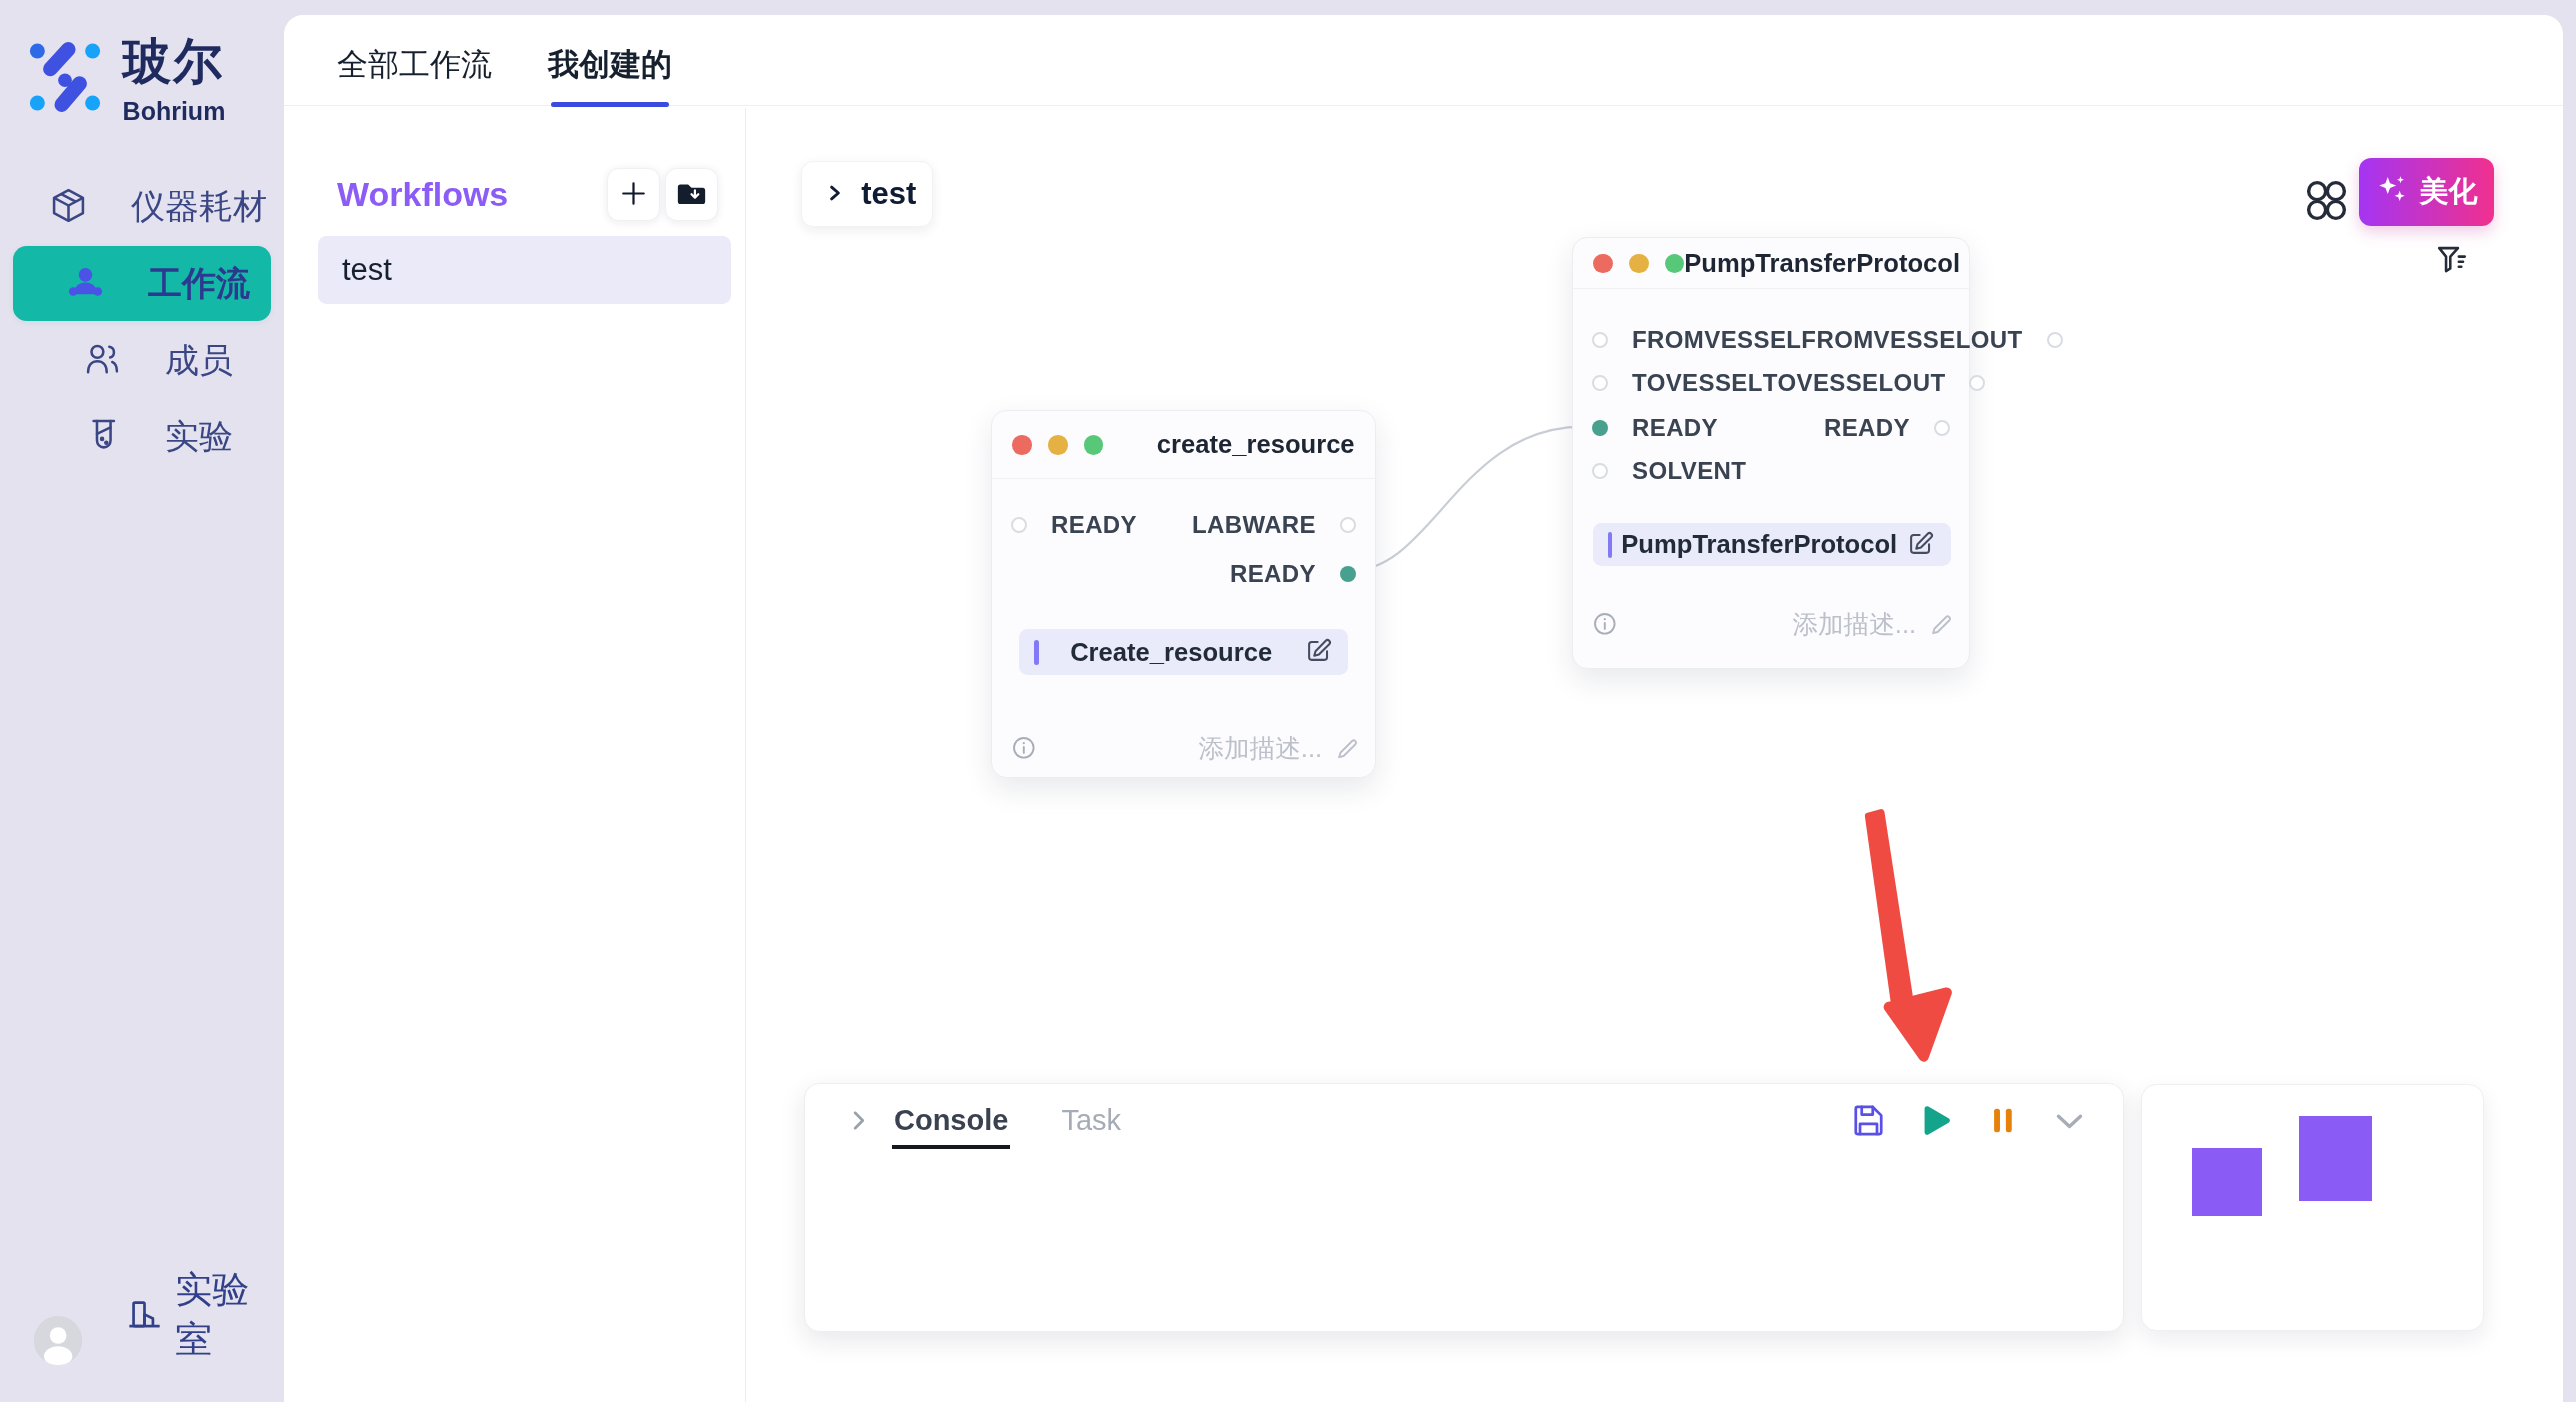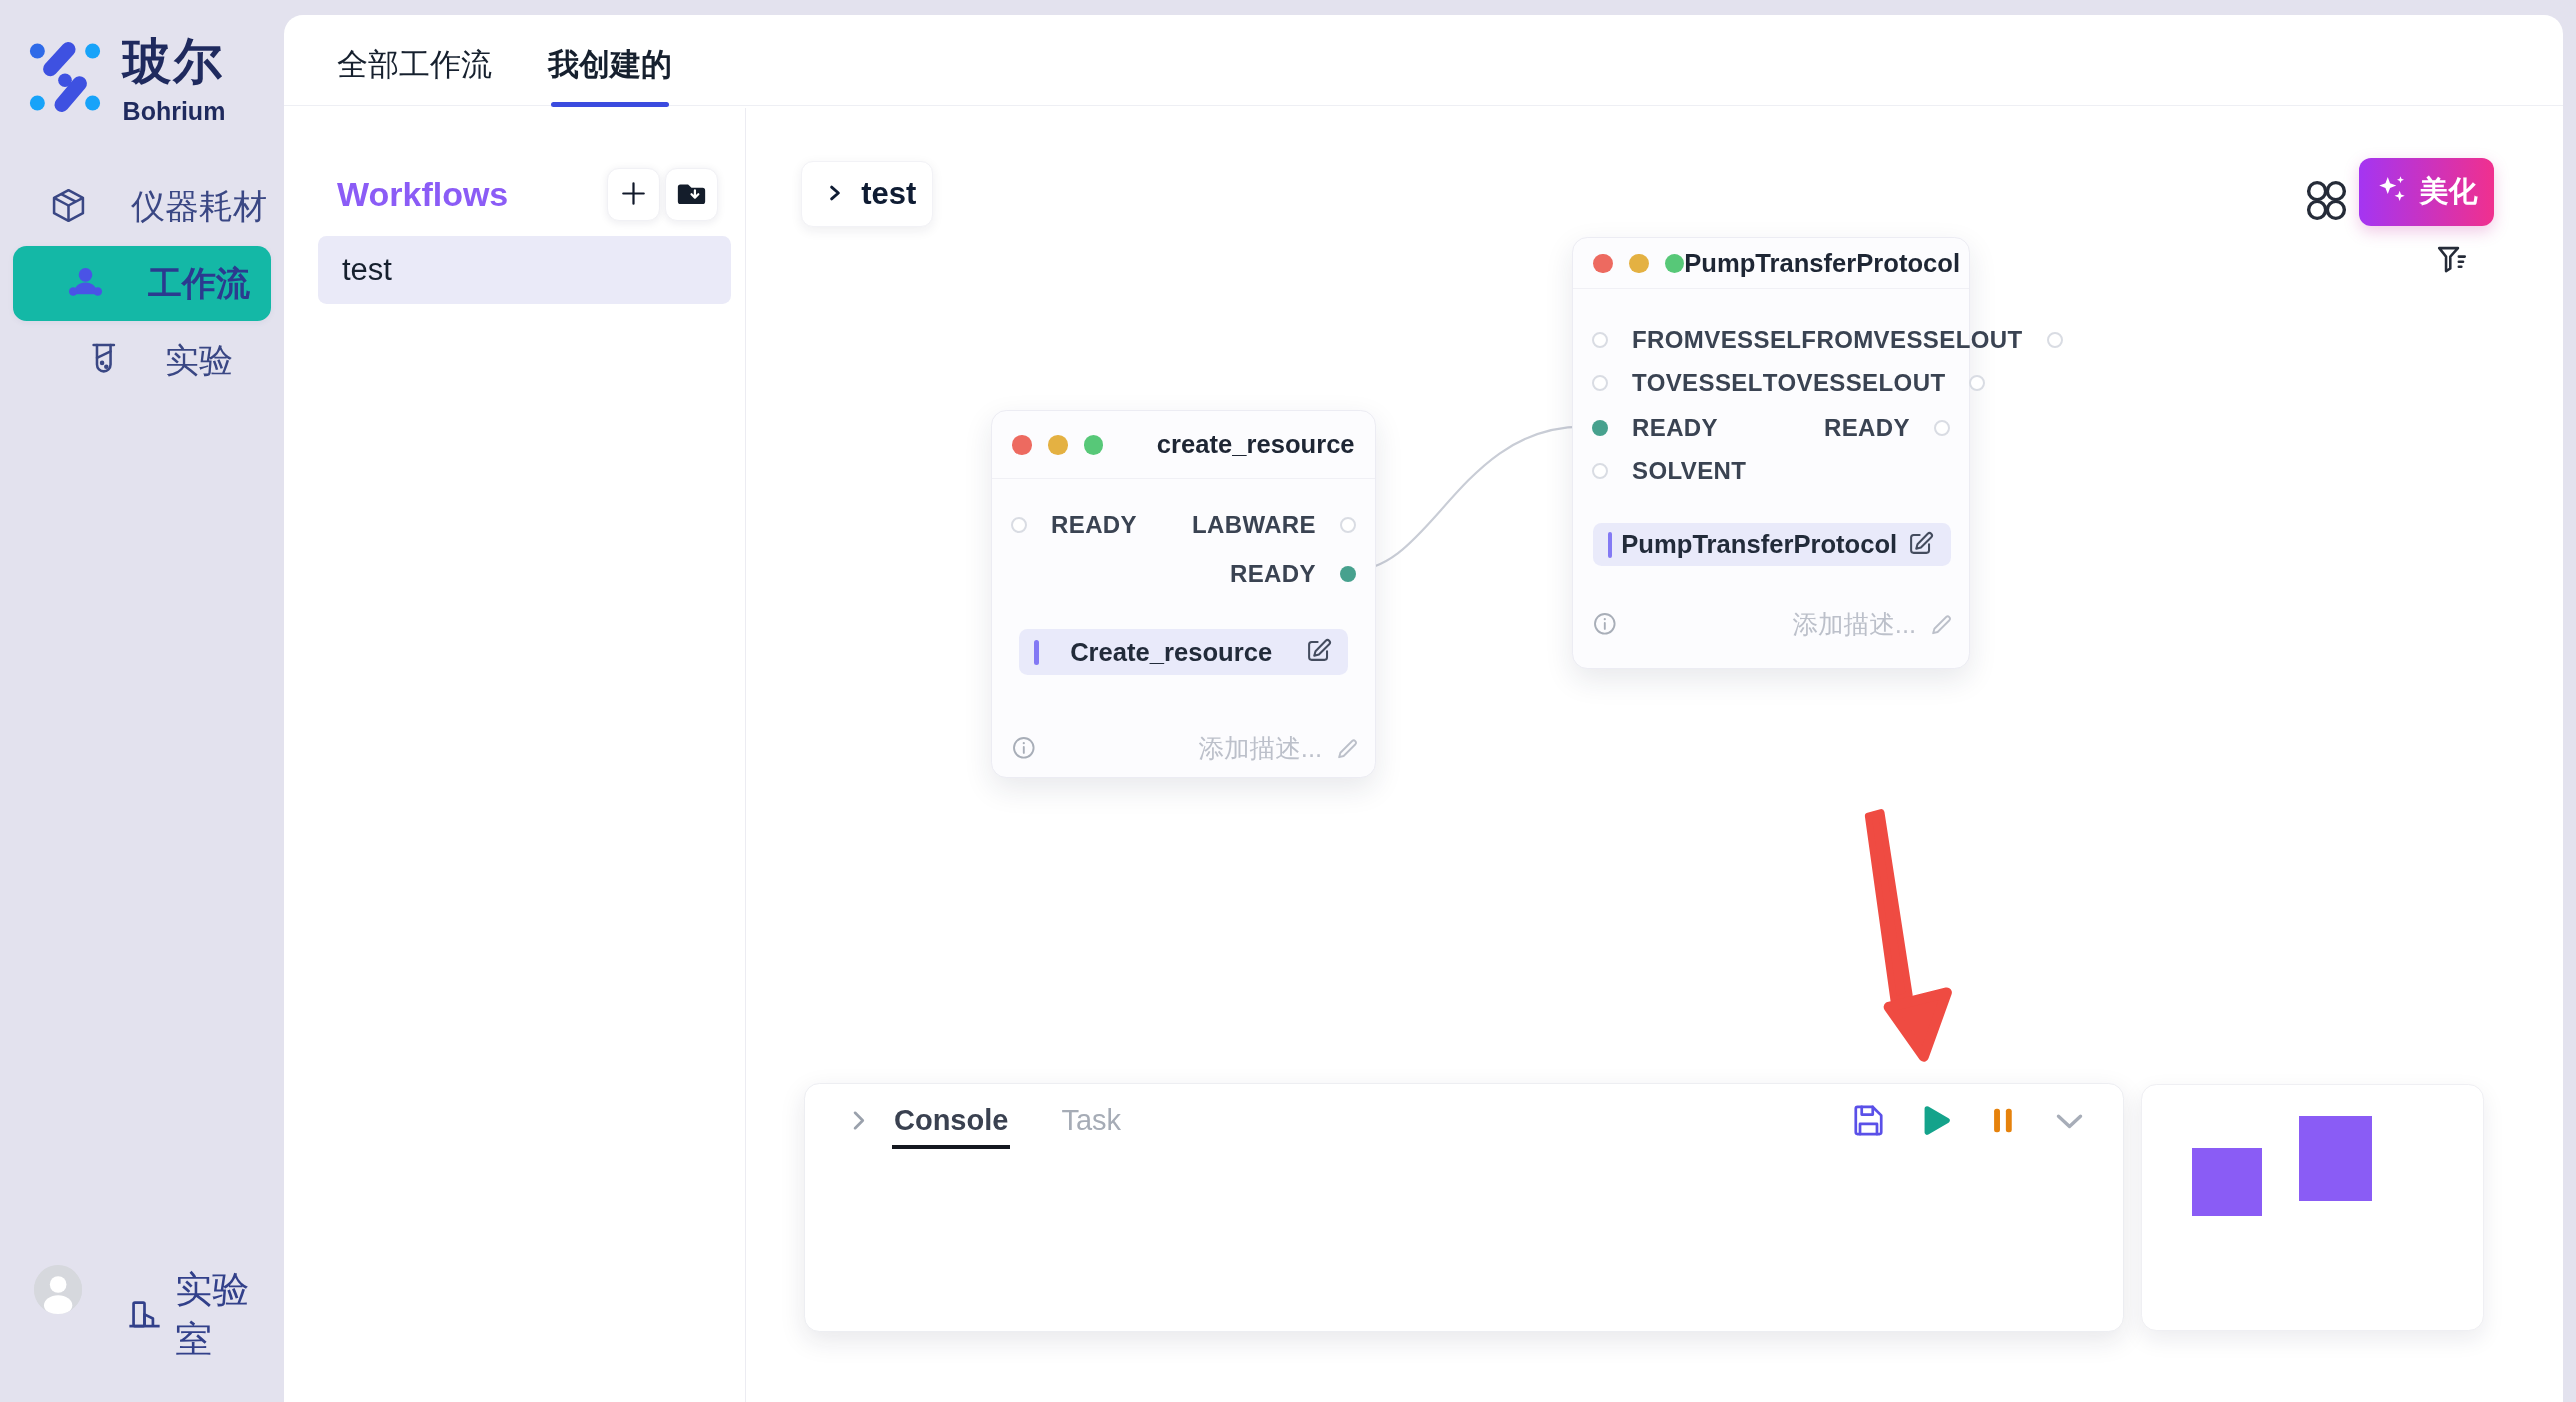--- a/index.html
+++ b/index.html
@@ -8,21 +8,21 @@
   
   .sidebar{position:absolute;left:0;top:0;width:284px;height:1402px;}
   .logo{display:flex;align-items:center;gap:19px;padding:29px 0 0 25.6px;}
   .logo-zh{font-size:49px;font-weight:700;color:#1F2A5E;letter-spacing:1.7px;}
   .logo-en{font-size:25px;font-weight:700;color:#1F2A5E;margin-top:1.7px;}
   .nav{margin-top:44px;display:flex;flex-direction:column;gap:1.7px;}
   .nav-item{height:75px;margin:0 12.8px;border-radius:13.6px;display:flex;align-items:center;gap:43px;padding-left:32px;cursor:pointer;justify-content:center;}
   .nav-item .nav-label{font-size:34px;color:#3A4784;}
   .nav-item.active{background:#14b8a6;box-shadow:0 1.7px 6.8px rgba(40,45,90,.05);}
   .nav-item.active .nav-label{color:#2B3A8F;font-weight:600;}
-  .side-foot{position:absolute;left:34px;bottom:37px;display:flex;align-items:flex-start;gap:44px;}
+  .side-foot{position:absolute;left:34px;bottom:37px;display:flex;align-items:flex-end;gap:44px;}
   .avatar{width:49px;height:49px;border-radius:50%;background:#D6D8DD;overflow:hidden;display:flex;align-items:center;justify-content:center;}
   .lab{display:flex;align-items:center;gap:12px;cursor:pointer;}
   .lab-label{font-size:37px;font-weight:500;color:#32408A;}
 
   
   .main{position:absolute;left:284px;top:15.3px;width:2279px;height:1387px;background:#FFFFFF;border-radius:19px 19px 0 0;}
   .tabbar{position:absolute;left:0;top:0;right:0;height:91px;border-bottom:1.7px solid #EEEFF4;display:flex;align-items:flex-end;padding-left:53px;gap:56px;box-sizing:border-box;}
   .tab{position:relative;font-size:31px;color:#16202E;font-weight:500;padding-bottom:19px;cursor:pointer;}
   .tab.active{font-weight:700;}
   .tab.active::after{content:"";position:absolute;left:3.4px;right:3.4px;bottom:-1.7px;height:5.1px;border-radius:3.4px;background:#3B4BDF;}
@@ -122,20 +122,31 @@
             <path d="M23 23 c9,0 14,6 14,14 H9 c0,-8 5,-14 14,-14 Z"></path>
             <circle cx="8.5" cy="33.5" r="5"></circle>
             <circle cx="37.5" cy="33.5" r="5"></circle>
           </svg>
         </span>
         <span class="nav-label">工作流</span>
       </div>
       <div class="nav-item">
         <span>
           <svg width="39" height="39" viewBox="0 0 46 46" fill="none" stroke="#3A4784" stroke-width="3" stroke-linecap="round">
+            <circle cx="17" cy="14" r="7"></circle>
+            <path d="M6 38 c0,-9 5,-13 11,-13 s11,4 11,13"></path>
+            <path d="M31 8 a6.5 6.5 0 0 1 1 12.6"></path>
+            <path d="M34.5 26 c4,1.5 5.5,5.5 5.5,11"></path>
+          </svg>
+        </span>
+        <span class="nav-label">成员</span>
+      </div>
+      <div class="nav-item">
+        <span>
+          <svg width="39" height="39" viewBox="0 0 46 46" fill="none" stroke="#3A4784" stroke-width="3" stroke-linecap="round">
             <path d="M16.5 6 V29 a8 8 0 0 0 16 0 V6"></path>
             <path d="M12.5 6 H36.5"></path>
             <path d="M16.5 21 L32.5 13.5"></path>
             <circle cx="22.5" cy="27" r="1.2" fill="#3A4784"></circle>
             <circle cx="27.5" cy="31.5" r="1.2" fill="#3A4784"></circle>
           </svg>
         </span>
         <span class="nav-label">实验</span>
       </div>
     </nav>

